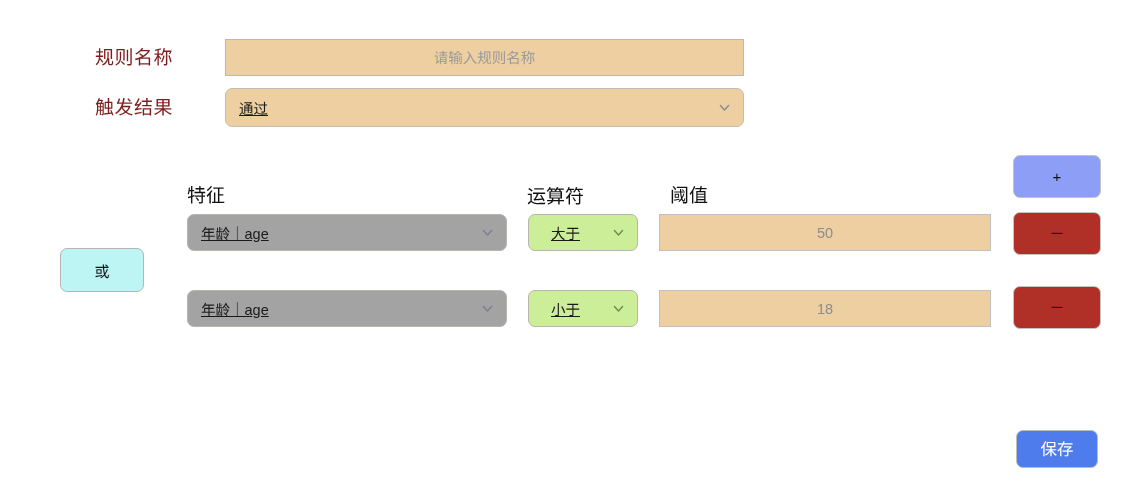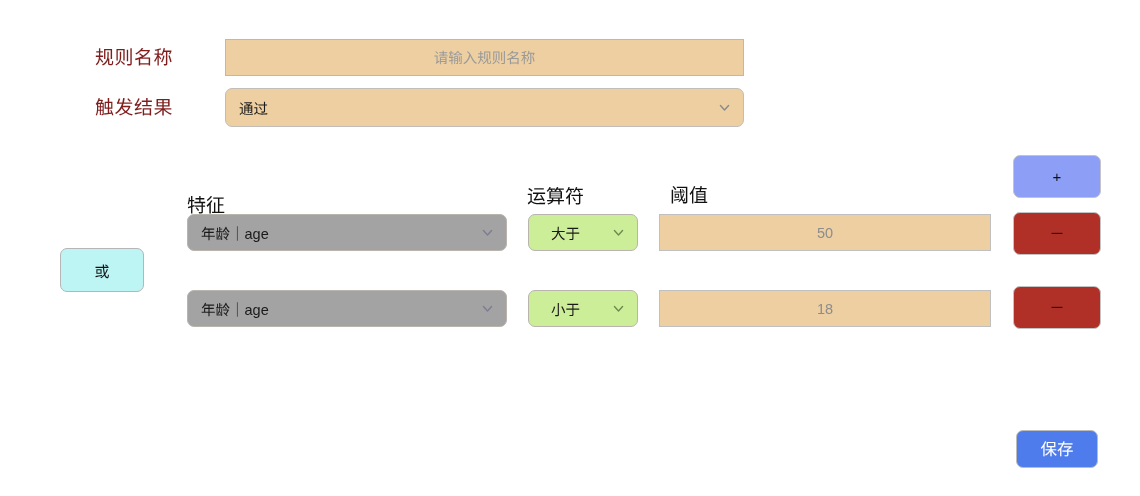--- a/index.html
+++ b/index.html
@@ -50,20 +50,21 @@
   .select-box {
     box-sizing: border-box;
     position: relative;
     background: #edcfa1;
     border: 1px solid #c2bdb6;
     border-radius: 7px;
     display: flex;
     align-items: center;
     cursor: pointer;
     user-select: none;
+    text-decoration: underline;
   }
   .select-value {
     font-size: 14.5px;
     color: #1a1a1a;
     white-space: nowrap;
     overflow: hidden;
   }
   .chev {
     position: absolute;
     right: 12px;
@@ -199,21 +200,21 @@
         <span class="select-value">通过</span>
         <span class="chev">
           <svg viewBox="0 0 16 16" aria-hidden="true">
             <path d="M3 5.5 L8 11 L13 5.5" fill="none" stroke="#8a8a8a" stroke-width="1.7" stroke-linecap="round" stroke-linejoin="round"></path>
           </svg>
         </span>
       </div>
     </div>
   </div>
 
-  <div class="col-head" style="left:187px; top:196px;">特征</div>
+  <div class="col-head" style="left:187px; top:186px;">特征</div>
   <div class="col-head" style="left:527px; top:187px;">运算符</div>
   <div class="col-head" style="left:670px; top:186px;text-align:right;">阈值</div>
 
   <div class="logic-badge" style="left:60px; top:248px; width:84px; height:44px;">或</div>
 
   <div class="cond-row" style="left:0; top:214px;">
     <div class="select-box feature-select" style="left:187px; top:0;">
       <span class="select-value">年龄｜age</span>
       <span class="chev">
         <svg viewBox="0 0 16 16" aria-hidden="true">

